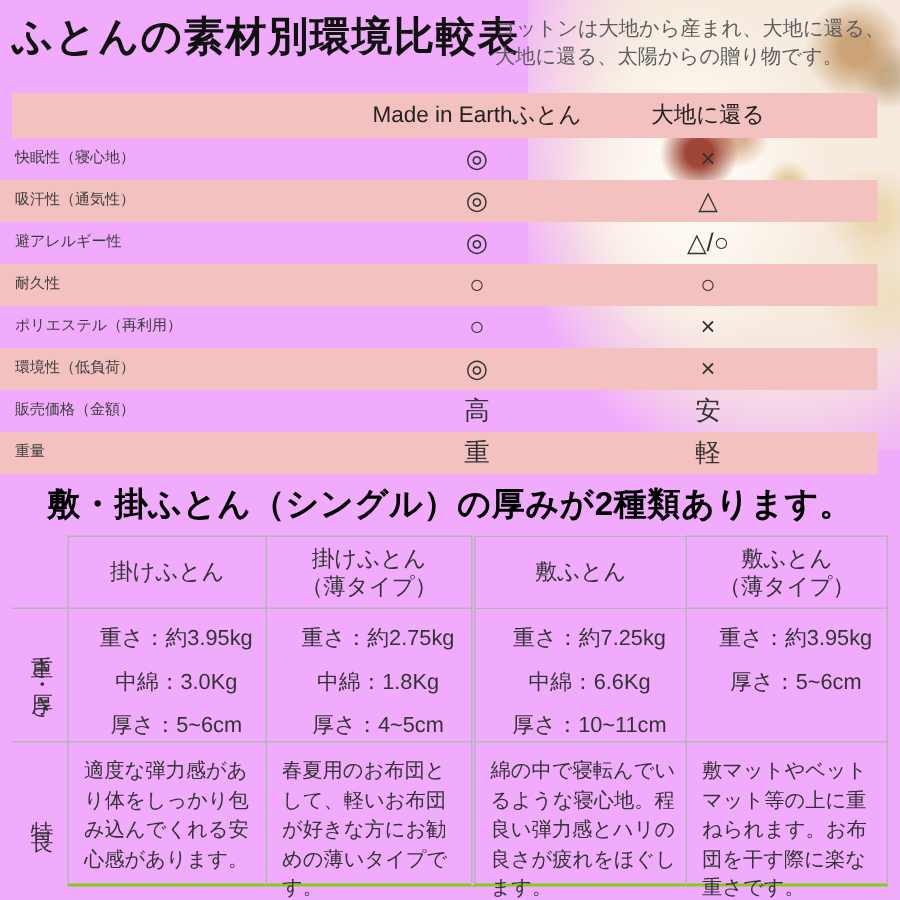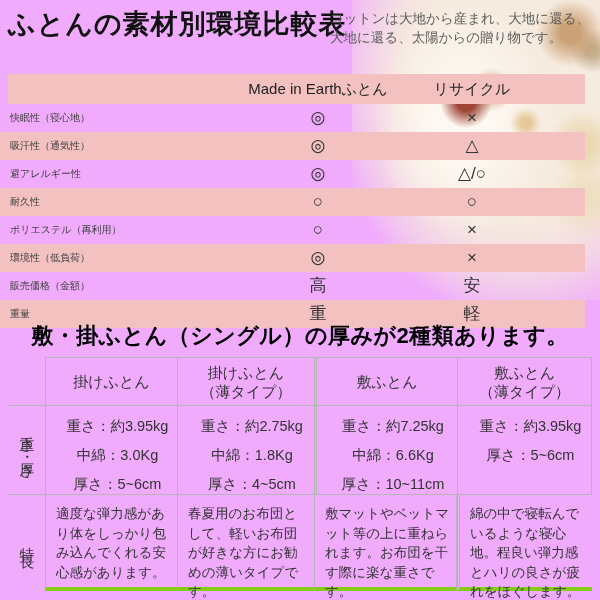--- a/index.html
+++ b/index.html
@@ -22,42 +22,42 @@
       radial-gradient(ellipse at 80% 20%, rgba(246,231,218,.9) 0 45%, rgba(246,231,218,0) 80%);
   }
 
   
   .title{position:absolute;left:8px;top:6px;font-size:27px;font-weight:bold;
          color:#111;letter-spacing:1px;white-space:nowrap;}
   .tagline{position:absolute;left:330px;top:9px;font-size:13.5px;line-height:19px;
            color:#5d5d5d;white-space:nowrap;}
 
   
-  .cmp{position:absolute;left:0;top:74px;width:600px;}
+  .cmp{position:absolute;left:0;top:62px;width:600px;}
   .cmp-row{position:relative;height:28px;width:600px;}
   .cmp-head{height:30px;}
   .stripe{position:absolute;top:0;bottom:0;left:0;width:585px;background:#f4c1c1;}
   .cmp-head .stripe{left:8px;width:577px;}
   .cmp-label{position:absolute;left:10px;top:0;line-height:28px;font-size:10px;color:#3d3d3d;}
   .cmp-a{position:absolute;left:233px;width:170px;top:0;text-align:center;
          line-height:28px;font-size:17px;color:#333;}
   .cmp-b{position:absolute;left:402px;width:140px;top:0;text-align:center;
          line-height:28px;font-size:17px;color:#333;}
   .cmp-head .cmp-a,.cmp-head .cmp-b{font-size:15px;line-height:30px;color:#222;font-weight:normal;}
 
   
   .h2{position:absolute;left:0;top:321px;width:600px;text-align:center;
       font-size:22px;font-weight:bold;color:#000;letter-spacing:.5px;white-space:nowrap;}
   .tbl{position:absolute;left:8px;top:357px;display:grid;
        grid-template-columns:37px 132px 137px 143px 135px;
        grid-template-rows:48px 89px 97px;}
   .tbl > div{box-sizing:border-box;}
   .bc{border-left:1px solid #b5b5b5;}
   .bt{border-top:1px solid #b5b5b5;}
-  .bb{border-bottom:4px solid #84cc16;}
+  .bb{border-bottom:2px solid #84cc16;}
   .br{border-right:1px solid #b5b5b5;}
   .dbl{border-left:3px double #b5b5b5;}
   .th{display:flex;flex-direction:column;justify-content:center;align-items:center;
       font-size:15px;line-height:19px;color:#333;text-align:center;}
   .vlabel{display:flex;justify-content:center;align-items:center;
           writing-mode:vertical-rl;font-size:15px;letter-spacing:3px;color:#333;}
   .spec{padding:6px 0 0 12px;font-size:14.5px;line-height:29px;color:#333;text-align:center;}
   .feat{padding:9px 5px 0 10px;font-size:13.5px;line-height:19.5px;color:#333;}
 </style>
 </head>
@@ -70,21 +70,21 @@
   <div class="title">ふとんの素材別環境比較表</div>
   <div class="tagline">
     <div>コットンは大地から産まれ、大地に還る、</div>
     <div>大地に還る、太陽からの贈り物です。</div>
   </div>
 
   <div class="cmp">
     <div class="cmp-row cmp-head">
       <div class="stripe"></div>
       <span class="cmp-a">Made in Earthふとん</span>
-      <span class="cmp-b">リサイクル</span>
+      <span class="cmp-b">大地に還る</span>
     </div>
 
     <div class="cmp-row">
       <span class="cmp-label">快眠性（寝心地）</span>
       <span class="cmp-a">◎</span>
       <span class="cmp-b">×</span>
     </div>
     <div class="cmp-row">
       <div class="stripe"></div>
       <span class="cmp-label">吸汗性（通気性）</span>
@@ -165,17 +165,17 @@
       <div>厚さ：10~11cm</div>
     </div>
     <div class="spec bt bc br">
       <div>重さ：約3.95kg</div>
       <div>厚さ：5~6cm</div>
     </div>
 
     <div class="vlabel bt" style="letter-spacing:8px;">特長</div>
     <div class="feat bt bc bb">適度な弾力感があり体をしっかり包み込んでくれる安心感があります。</div>
     <div class="feat bt bc bb">春夏用のお布団として、軽いお布団が好きな方にお勧めの薄いタイプです。</div>
+    <div class="feat bt dbl bb">綿の中で寝転んでいるような寝心地。程良い弾力感とハリの良さが疲れをほぐします。</div>
     <div class="feat bt bc bb br">敷マットやベットマット等の上に重ねられます。お布団を干す際に楽な重さです。</div>
-    <div class="feat bt dbl bb">綿の中で寝転んでいるような寝心地。程良い弾力感とハリの良さが疲れをほぐします。</div>
   </div>
 
 </div>
 
 </body></html>

